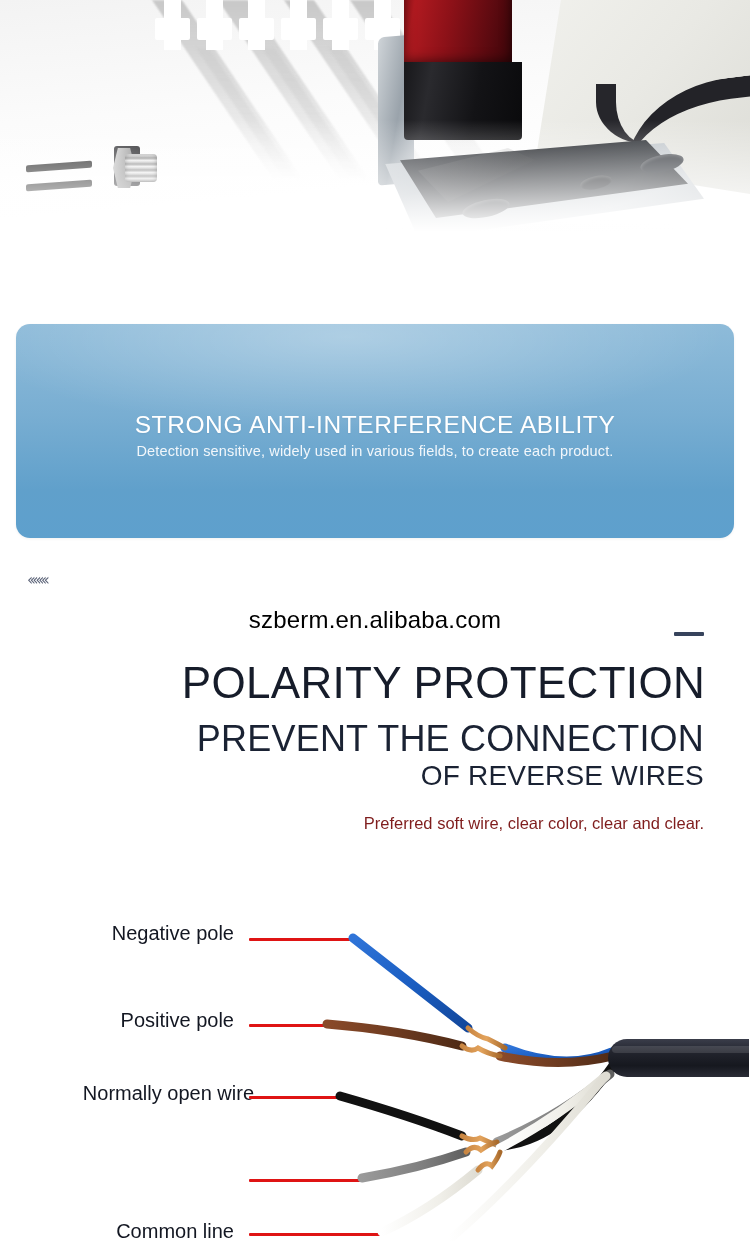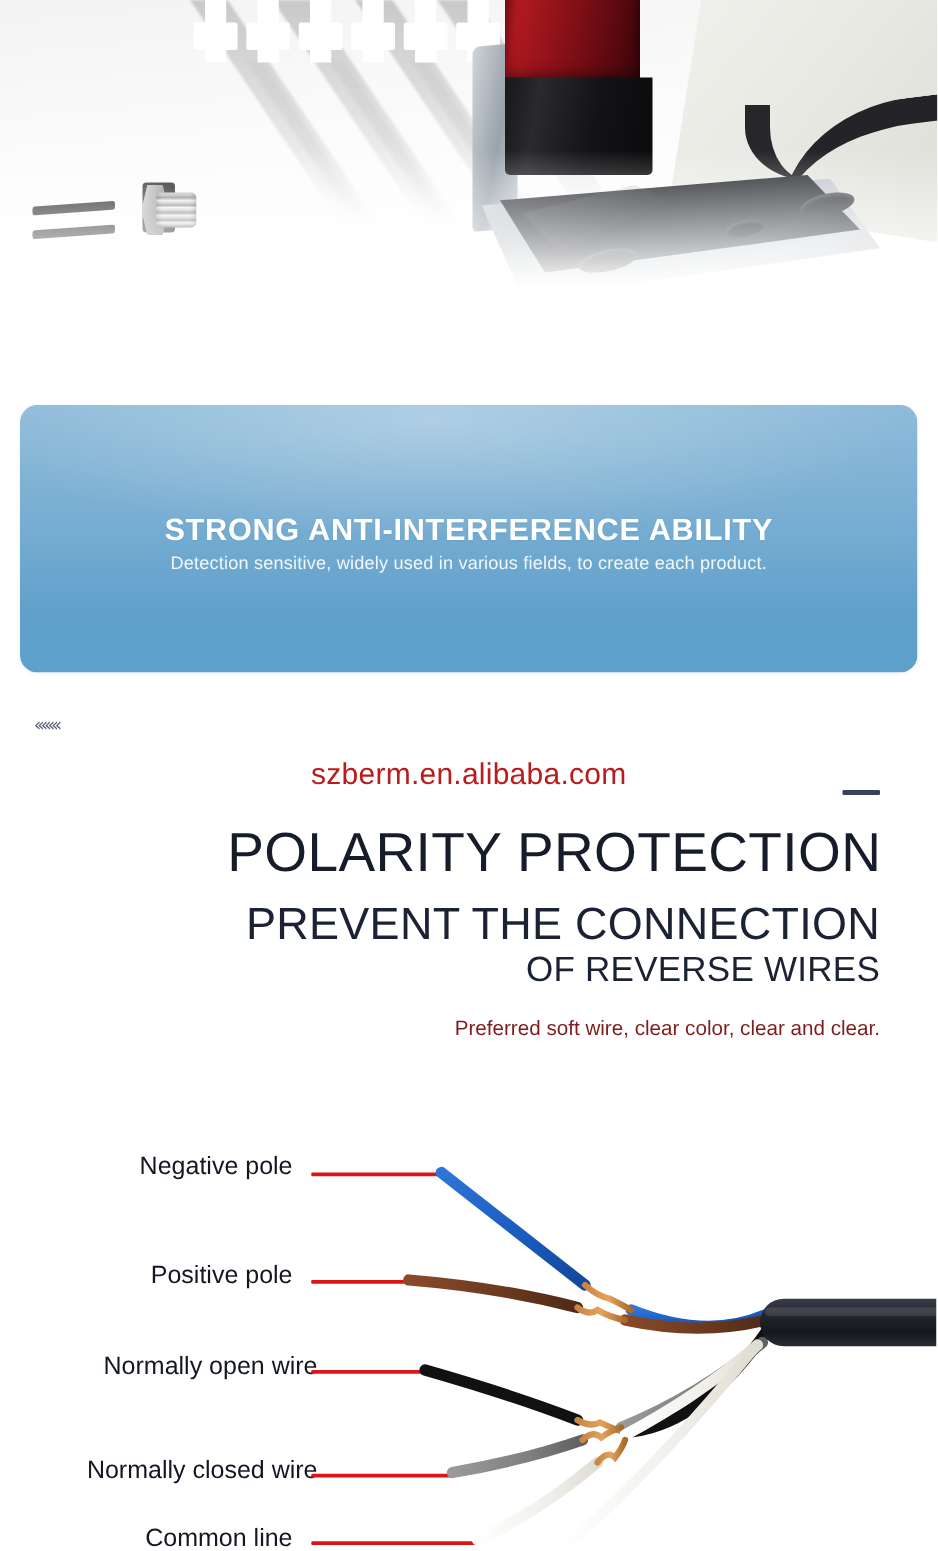--- a/index.html
+++ b/index.html
@@ -124,37 +124,37 @@
   .banner{
     position:absolute;left:16px;top:324px;width:718px;height:214px;border-radius:14px;
     background:
       radial-gradient(ellipse 85% 70% at 46% 6%,rgba(255,255,255,.30) 0%,rgba(255,255,255,0) 62%),
       linear-gradient(to bottom,#8ebbd9 0%,#79aed2 42%,#60a0cb 78%,#5ea0cd 100%);
     box-shadow:0 1px 3px rgba(0,0,0,.06);
     overflow:hidden;
   }
   .banner-title{
     position:absolute;left:0;top:87px;width:718px;text-align:center;
-    color:#ffffff;font-size:24.5px;letter-spacing:.6px;font-weight:700;
+    color:#ffffff;font-size:24.5px;letter-spacing:.6px;font-weight:400;
     text-shadow:0 1px 2px rgba(0,0,0,.06);
   }
   .banner-sub{
     position:absolute;left:0;top:119px;width:718px;text-align:center;
     color:#f2f7fb;font-size:14.5px;font-weight:400;letter-spacing:.15px;
   }
 
   
   .chevrons{
     position:absolute;left:27px;top:571px;
     color:#5b6378;font-size:15px;letter-spacing:-3.2px;
     font-family:"DejaVu Sans",sans-serif;
   }
   .watermark{
     position:absolute;left:0;top:606px;width:750px;text-align:center;
-    color:#b91c1c;font-size:24px;font-weight:400;letter-spacing:.2px;
+    color:#000000;font-size:24px;font-weight:400;letter-spacing:.2px;
   }
   .dash{position:absolute;left:674px;top:632px;width:30px;height:4px;background:#37435c;border-radius:1px;}
   .h1t{
     position:absolute;right:45px;top:658px;
     color:#161c2a;font-size:44px;letter-spacing:.3px;font-weight:400;white-space:nowrap;
   }
   .h2a{
     position:absolute;right:46px;top:718px;
     color:#1a2233;font-size:36px;letter-spacing:.2px;font-weight:400;white-space:nowrap;
   }
@@ -241,21 +241,20 @@
   <div class="h1t">POLARITY PROTECTION</div>
   <div class="h2a">PREVENT THE CONNECTION</div>
   <div class="h2b">OF REVERSE WIRES</div>
   <div class="lead">Preferred soft wire, clear color, clear and clear.</div>
 
   <div class="wirewrap">
 
     <div class="wlabel" style="right:515px;top:42px;">Negative pole</div>
     <div class="wlabel" style="right:515px;top:129px;">Positive pole</div>
     <div class="wlabel" style="right:495px;top:202px;">Normally open wire</div>
-    <div class="wlabel" style="right:495px;top:285px;">Normally closed wire</div>
     <div class="wlabel" style="right:515px;top:340px;">Common line</div>
 
     <div class="wline" style="left:249px;top:58px;width:107px;"></div>
     <div class="wline" style="left:249px;top:144px;width:80px;"></div>
     <div class="wline" style="left:249px;top:216px;width:93px;"></div>
     <div class="wline" style="left:249px;top:299px;width:114px;"></div>
     <div class="wline" style="left:249px;top:353px;width:132px;"></div>
 
     <svg width="750" height="361" style="position:absolute;left:0;top:0;">
       <defs>

